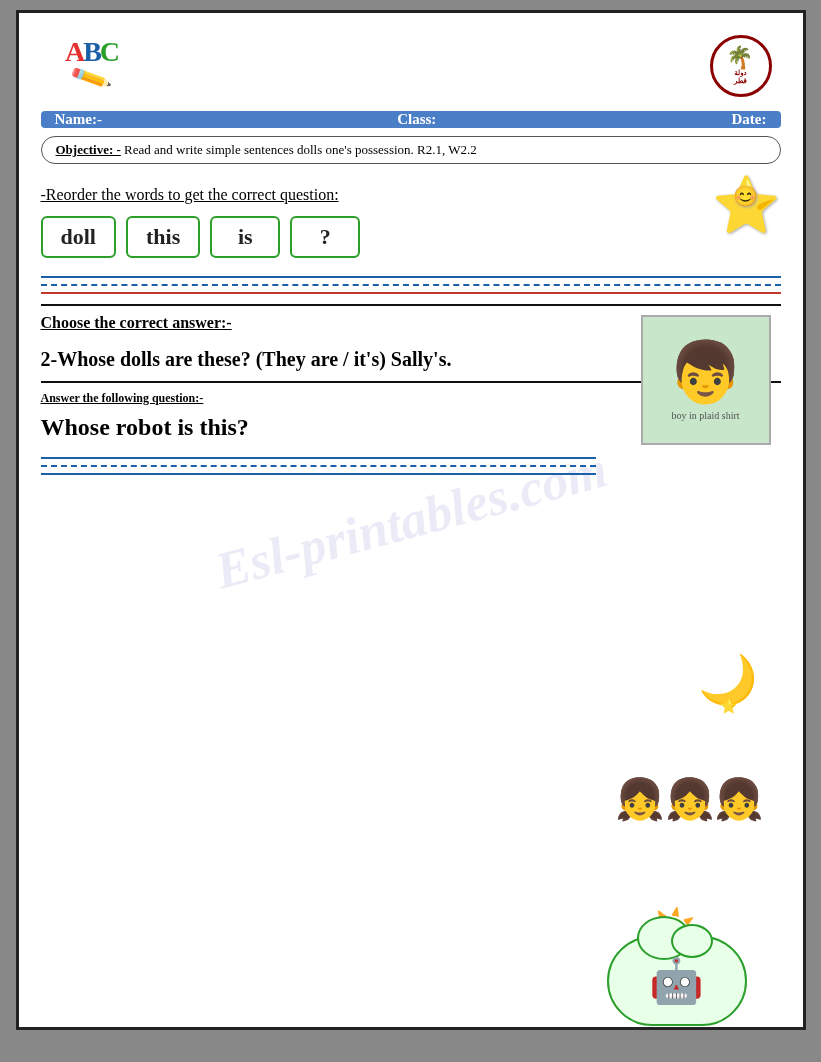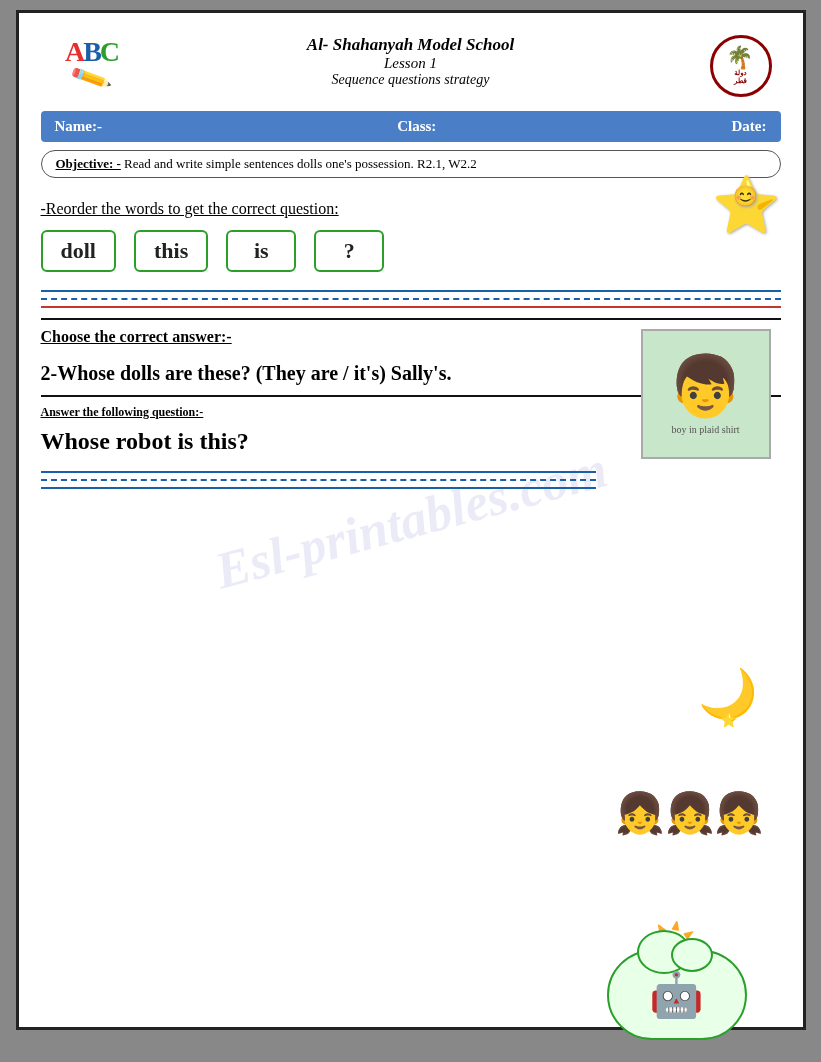--- a/index.html
+++ b/index.html
@@ -58,21 +58,21 @@
       display: flex;
       align-items: center;
       justify-content: center;
     }
 
     
     .info-bar {
       background: #4a7ec7;
       color: #fff;
       border-radius: 4px;
-      padding: 7px 14px;
+      padding: 0 14px;
       display: flex;
       justify-content: space-between;
       font-size: 15px;
       font-weight: bold;
       margin-bottom: 8px;
     }
 
     
     .objective-box {
       border: 1.5px solid #555;
@@ -90,21 +90,21 @@
       font-size: 16px;
       font-weight: normal;
       text-decoration: underline;
       margin-bottom: 12px;
       margin-top: 8px;
     }
 
     
     .word-boxes-row {
       display: flex;
-      gap: 18px;
+      gap: 10px;
       align-items: flex-start;
       margin-bottom: 18px;
       flex-wrap: wrap;
     }
     .word-box {
       border: 2.5px solid #2aa02a;
       border-radius: 6px;
       padding: 6px 18px;
       font-size: 22px;
       font-weight: bold;
@@ -304,25 +304,20 @@
   <div class="header">
     <div class="header-logo-left">
 
       <div style="display:flex;flex-direction:column;align-items:center;margin-left:22px;">
         <div style="font-size:28px;font-weight:900;letter-spacing:-2px;line-height:1;">
           <span style="color:#e63030;">A</span><span style="color:#1a5fa8;">B</span><span style="color:#2aa02a;">C</span>
         </div>
         <div style="font-size:28px;transform:rotate(-25deg);display:inline-block;margin-top:-4px;">✏️</div>
       </div>
     </div>
-    <div class="header-center">
-      <div class="school-name">Al- Shahanyah Model School</div>
-      <div class="lesson">Lesson 1</div>
-      <div class="strategy">Sequence questions strategy</div>
-    </div>
     <div class="header-logo-right">
 
       <div style="width:62px;height:62px;border-radius:50%;border:3px solid #8B0000;display:flex;align-items:center;justify-content:center;background:#fff;overflow:hidden;flex-direction:column;">
         <div style="font-size:22px;line-height:1;">🌴</div>
         <div style="font-size:7px;color:#8B0000;text-align:center;font-weight:bold;line-height:1.2;">دولة<br>قطر</div>
       </div>
     </div>
   </div>
 
   

